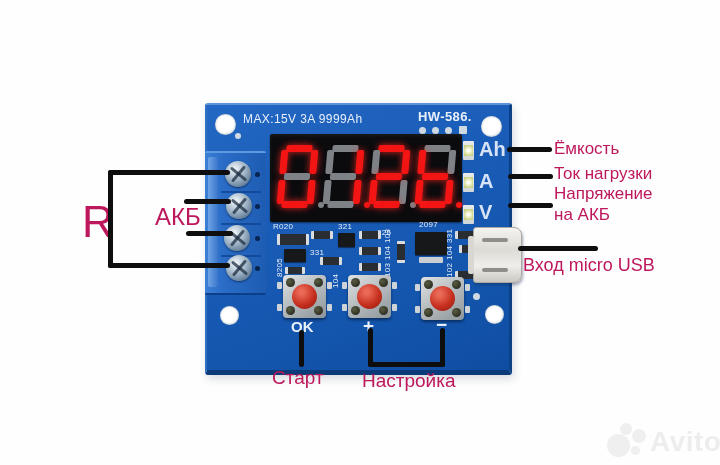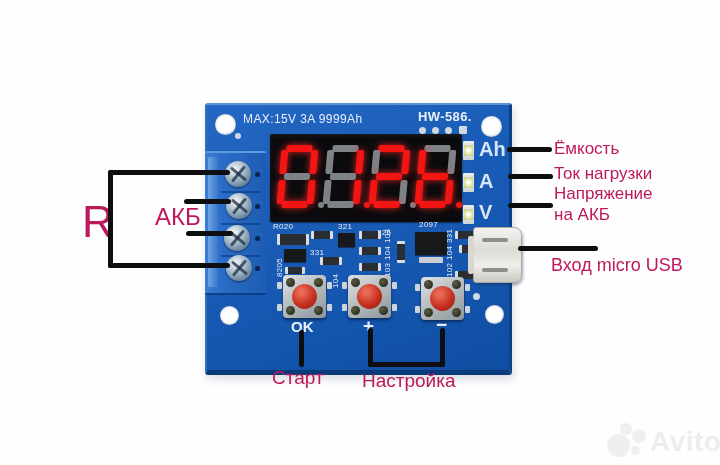--- a/index.html
+++ b/index.html
@@ -273,21 +273,21 @@
   <div class="ann ann-side" style="left:554px;top:139px;">Ёмкость</div>
 
   <div class="aline" style="left:508px;top:174px;width:45px;height:5px;"></div>
   <div class="ann ann-side" style="left:554px;top:164px;">Ток нагрузки</div>
 
   <div class="aline" style="left:508px;top:203px;width:45px;height:5px;"></div>
   <div class="ann ann-side" style="left:554px;top:184px;">Напряжение</div>
   <div class="ann ann-side" style="left:554px;top:205px;">на АКБ</div>
 
   <div class="aline" style="left:518px;top:246px;width:80px;height:5px;"></div>
-  <div class="ann ann-usb" style="left:523px;top:255px;padding-left:28px;">Вход micro USB</div>
+  <div class="ann ann-usb" style="left:523px;top:255px;">Вход micro USB</div>
 
   <div class="aline" style="left:299px;top:330px;width:5px;height:37px;"></div>
   <div class="ann ann-bot" style="left:272px;top:367px;text-align:right;">Старт</div>
 
   <div class="aline" style="left:368px;top:328px;width:5px;height:39px;"></div>
   <div class="aline" style="left:440px;top:328px;width:5px;height:39px;"></div>
   <div class="aline" style="left:368px;top:362px;width:77px;height:5px;"></div>
   <div class="ann ann-bot" style="left:362px;top:370px;">Настройка</div>
 
   <div class="wm">

